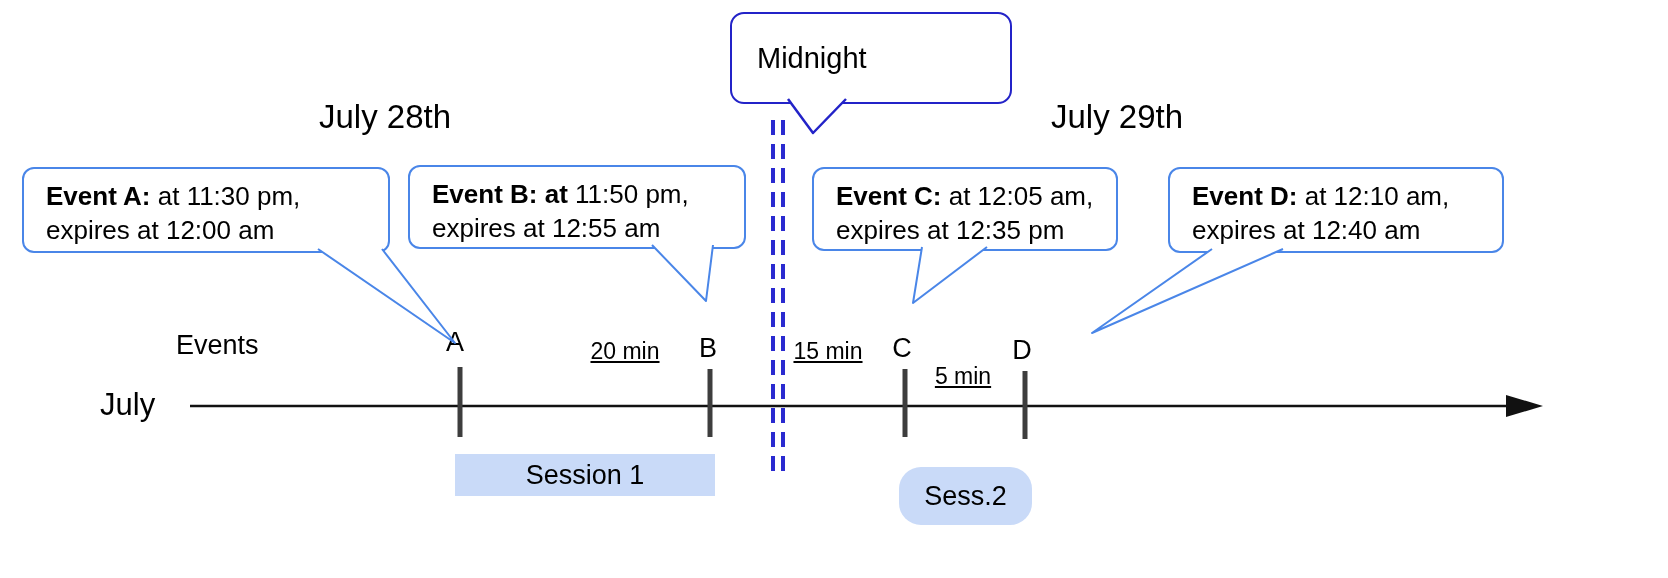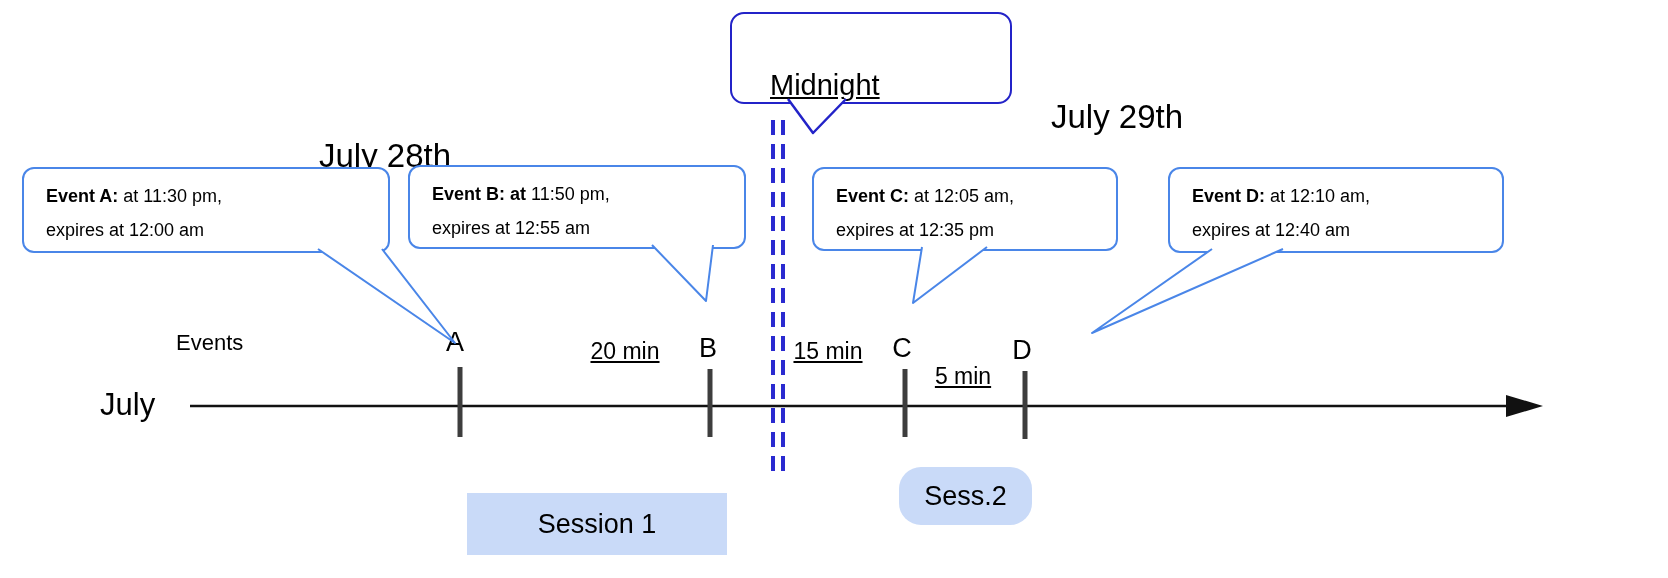--- a/index.html
+++ b/index.html
@@ -12,53 +12,52 @@
     font-family: "Liberation Sans", "DejaVu Sans", sans-serif;
     color: #000000;
     overflow: hidden;
   }
   .date {
     position: absolute;
     font-size: 33px;
     transform: translateX(-50%);
     white-space: nowrap;
   }
-  .date-left  { left: 385px;  top: 98px; margin-top: 39px; }
+  .date-left  { left: 385px;  top: 98px; }
   .date-right { left: 1117px; top: 98px; }
 
   .midnight-bubble {
     position: absolute;
     left: 730px; top: 12px;
     width: 282px; height: 92px;
     border: 2.5px solid #2323c8;
     border-radius: 14px;
     background: #ffffff;
-    display: flex; align-items: flex-end;
-    padding-left: 38px;
+    display: flex; align-items: center;
+    padding-left: 25px;
     font-size: 29px;
-    text-decoration: underline;
   }
 
   .event-bubble {
     position: absolute;
     border: 2px solid #4a86e8;
     border-radius: 12px;
     background: #ffffff;
-    font-size: 18px;
+    font-size: 26px;
     line-height: 34px;
     padding: 10px 0 4px 22px;
     white-space: nowrap;
   }
   .eb-a { left: 22px;   top: 167px; width: 368px; height: 86px; }
   .eb-b { left: 408px;  top: 165px; width: 338px; height: 84px; }
   .eb-c { left: 812px;  top: 167px; width: 306px; height: 84px; }
   .eb-d { left: 1168px; top: 167px; width: 336px; height: 86px; }
 
   .axis-label { position: absolute; white-space: nowrap; }
-  .events-label { left: 176px; top: 330px; font-size: 22px; }
+  .events-label { left: 176px; top: 330px; font-size: 27px; }
   .user-label   { left: 100px; top: 387px; font-size: 31px; }
 
   .tick-label {
     position: absolute;
     transform: translateX(-50%);
     font-size: 27px;
   }
   .t-a { left: 455px;  top: 327px; }
   .t-b { left: 708px;  top: 333px; }
   .t-c { left: 902px;  top: 333px; }
@@ -74,21 +73,21 @@
   .i-0 { left: 625px; top: 338px; }
   .i-1 { left: 828px; top: 338px; }
   .i-2 { left: 963px; top: 344px; margin-top: 19px; }
 
   .session {
     position: absolute;
     background: #c9daf8;
     display: flex; align-items: center; justify-content: center;
     font-size: 27px;
   }
-  .s-1 { left: 455px; top: 493px; width: 260px; height: 62px; margin-left: 12px; }
+  .s-1 { left: 455px; top: 454px; width: 260px; height: 42px; }
   .s-2 { left: 899px; top: 467px; width: 133px; height: 58px; border-radius: 22px; }
 
   .overlay {
     position: absolute;
     left: 0; top: 0;
     pointer-events: none;
   }
 </style>
 </head>
 <body>

